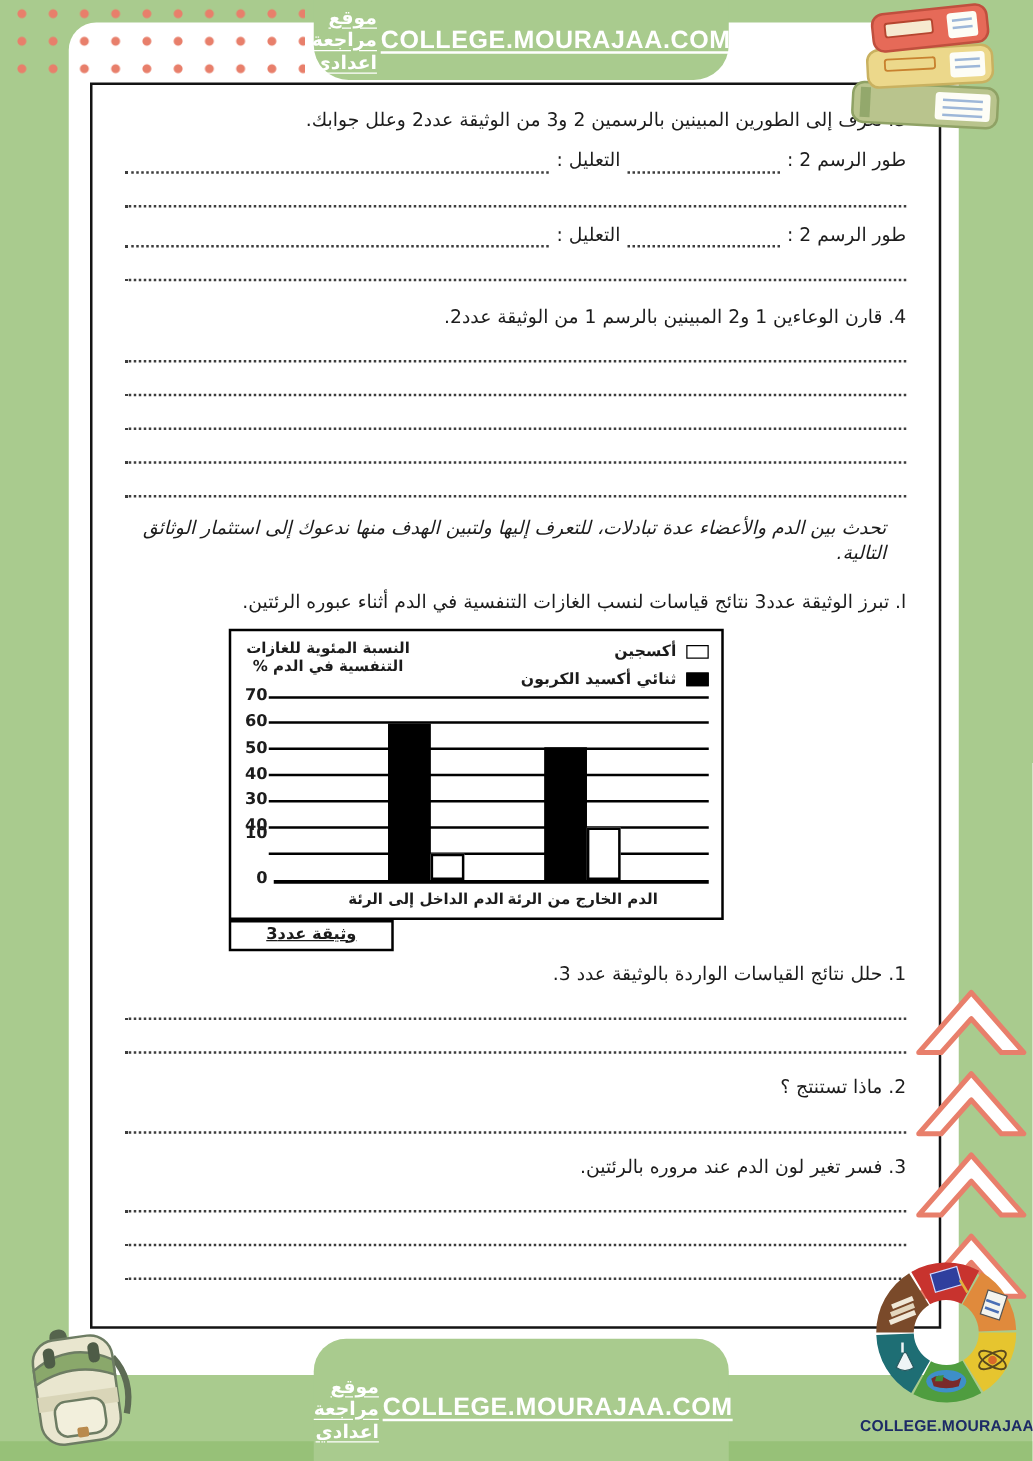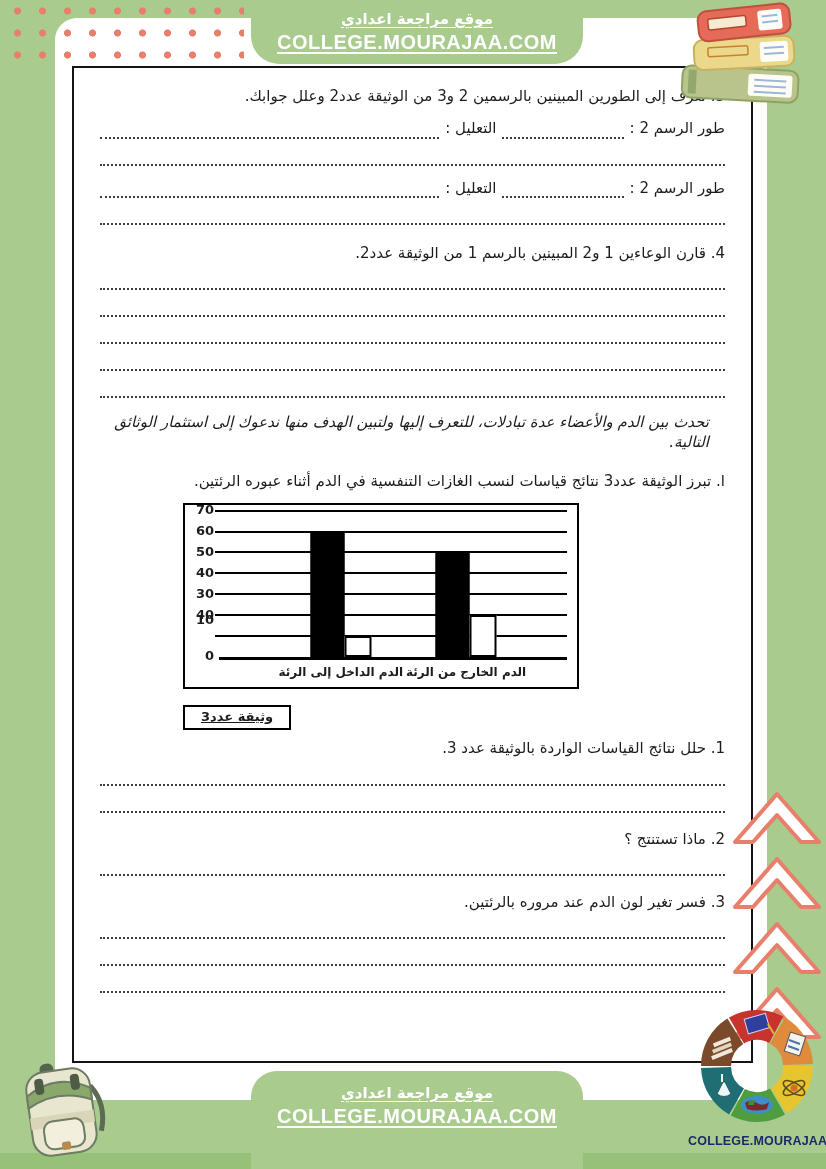--- a/index.html
+++ b/index.html
@@ -15,21 +15,21 @@
   }
   
   .dots-pattern{
     position:absolute; left:0; top:-3px; width:244px; height:64px; z-index:5;
     background-image:radial-gradient(circle,#e87f6b 3.2px, rgba(0,0,0,0) 3.9px);
     background-size:25px 22px; background-position:5px 3px;
   }
   
   .header-tab,.footer-tab{
     position:absolute; left:251px; width:332px; background:#a9cb8e; z-index:4;
-    display:flex; flex-direction:column; align-items:center; justify-content:center; gap:3px;
+    display:flex; flex-direction:row; align-items:center; justify-content:center; gap:3px;
   }
   .header-tab{top:0; height:64px; border-radius:0 0 28px 28px;}
   .footer-tab{top:1071px; height:98px; border-radius:26px 26px 0 0; justify-content:flex-start; padding-top:13px; box-sizing:border-box;}
   .site-name{color:#fff; font-weight:bold; font-size:15px; text-decoration:underline; text-underline-offset:3px; direction:rtl;}
   .site-url{color:#fff; font-weight:bold; font-size:20px; text-decoration:underline; text-underline-offset:3px; letter-spacing:.5px; font-family:"Liberation Sans", sans-serif;}
   .books-icon{position:absolute; left:678px; top:2px; z-index:6;}
   
   .paper{
     position:absolute; left:72px; top:66px; width:681px; height:997px; z-index:2;
     background:#fff; border:2px solid #141414; box-sizing:border-box;
@@ -59,21 +59,21 @@
   .chart-body{display:flex; padding:6px 8px 0 4px;}
   .y-ticks{position:relative; width:30px; height:146px; font-size:13px; font-weight:bold;}
   .y-ticks div{position:absolute; right:5px;}
   .chart-plot{flex:1; position:relative; height:146px; border-bottom:3px solid #000; margin-right:2px;}
   .gridline{position:absolute; left:-4px; right:0; height:2px; background:#000;}
   .bar-group{position:absolute; bottom:0; display:flex; align-items:flex-end; transform:translateX(-50%);}
   .bar{box-sizing:border-box; border:2px solid #000;}
   .xlabels{position:relative; height:24px; margin:3px 10px 0 34px; font-weight:bold; font-size:12px;}
   .xlabel{position:absolute; top:1px; transform:translateX(-50%); white-space:nowrap; direction:rtl;}
   .caption-row{direction:ltr; padding-left:83px;}
-  .caption-box{display:inline-block; border:2px solid #000; padding:1px 16px 3px; font-weight:bold; font-size:13px; text-decoration:underline; margin-top:16px;}
+  .caption-box{display:inline-block; border:2px solid #000; padding:1px 28px 3px; font-weight:bold; font-size:13px; text-decoration:underline; margin-top:0;}
   .pq{margin-top:16px;}
   .pq1{margin-top:8px;}
   
   .chevrons{position:absolute; left:727px; top:778px; z-index:5;}
   .grass{position:absolute; left:0; top:1153px; width:826px; height:16px; background:#97c178; z-index:2;}
   .backpack{position:absolute; left:6px; top:1056px; z-index:6;}
   .ring-logo-wrap{position:absolute; left:688px; top:1008px; z-index:6; width:138px; text-align:center;}
   .logo-caption{font-size:12.5px; font-weight:bold; color:#1c2a66; margin-top:0; font-family:"Liberation Sans", sans-serif; letter-spacing:.2px;}
 </style>
 </head>
@@ -140,20 +140,34 @@
     <div class="dotline"></div>
     <div class="dotline"></div>
     <div class="dotline"></div>
     <div class="dotline"></div>
 
     <div class="qline p2intro indent">تحدث بين الدم والأعضاء عدة تبادلات، للتعرف إليها ولتبين الهدف منها ندعوك إلى استثمار الوثائق التالية.</div>
     <div class="qline p2doc">ا. تبرز الوثيقة عدد3 نتائج قياسات لنسب الغازات التنفسية في الدم أثناء عبوره الرئتين.</div>
 
     <div class="figure-wrap">
       <div class="chart-figure">
+        <div class="chart-top">
+          <div class="y-axis-label">النسبة المئوية للغازات
+التنفسية في الدم %</div>
+          <div class="legend">
+              <div class="legend-row">
+                <span class="swatch" style="background: rgb(255, 255, 255);"></span>
+                <span>أكسجين</span>
+              </div>
+              <div class="legend-row">
+                <span class="swatch" style="background: rgb(0, 0, 0);"></span>
+                <span>ثنائي أكسيد الكربون</span>
+              </div>
+            </div>
+        </div>
         <div class="chart-body">
           <div class="y-ticks">
               <div style="bottom: -8px;">0</div>
               <div style="bottom: 28px;">10</div>
               <div style="bottom: 33.7143px;">40</div>
               <div style="bottom: 54.5714px;">30</div>
               <div style="bottom: 75.4286px;">40</div>
               <div style="bottom: 96.2857px;">50</div>
               <div style="bottom: 117.143px;">60</div>
               <div style="bottom: 138px;">70</div>

